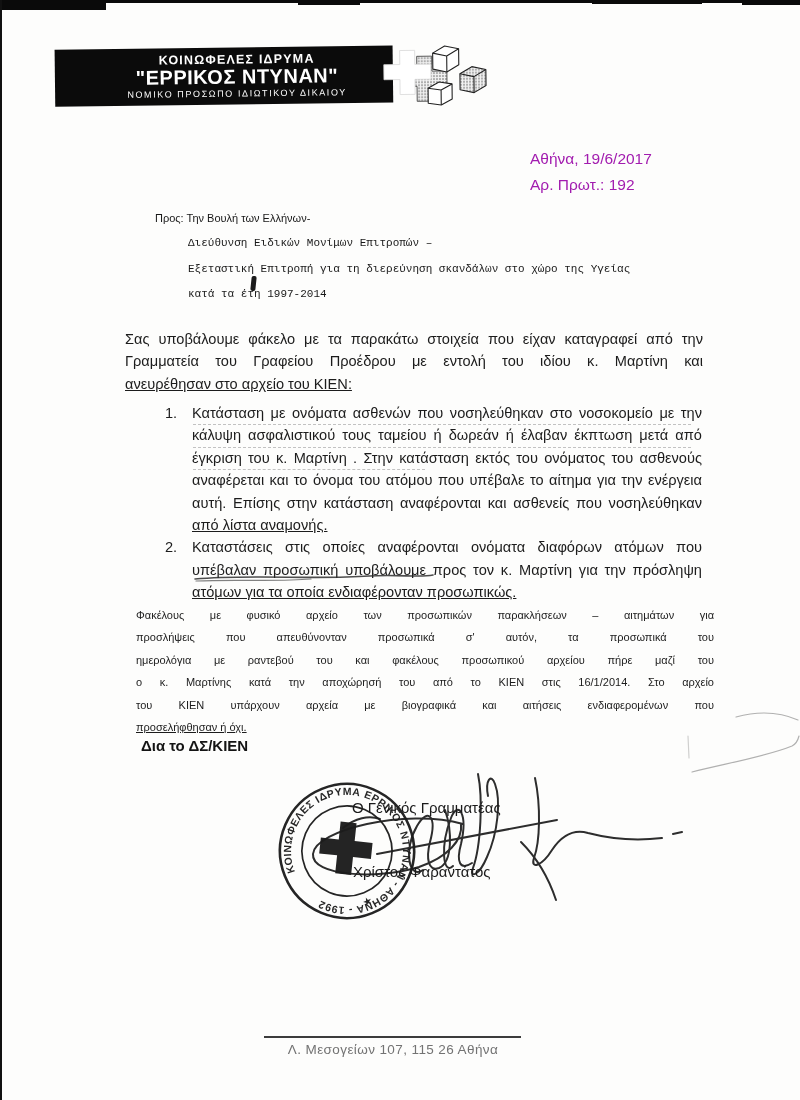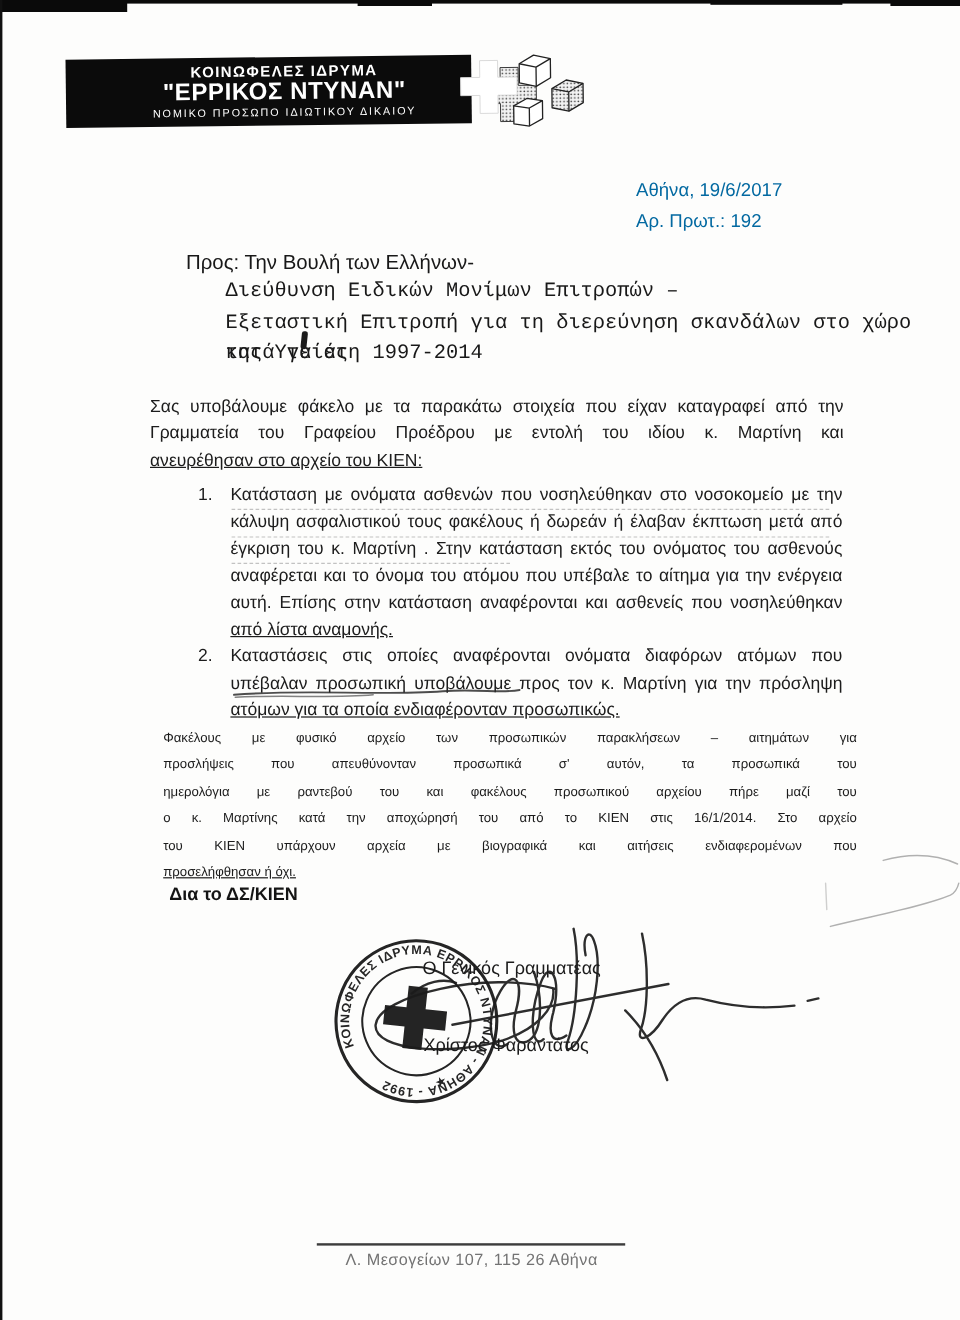--- a/index.html
+++ b/index.html
@@ -13,23 +13,23 @@
   .art{position:absolute;background:#0a0a0a;}
   
   #masthead{position:absolute;left:55px;top:44px;width:450px;height:78px;transform:rotate(-0.7deg);}
   #banner{position:absolute;left:0;top:3px;width:338px;height:57px;background:#0b0b0b;color:#fff;
           display:flex;flex-direction:column;justify-content:center;align-items:center;padding-left:26px;}
   #banner .b1{font-size:12.5px;font-weight:bold;letter-spacing:1.2px;line-height:14px;}
   #banner .b2{font-size:20px;font-weight:bold;letter-spacing:0.5px;line-height:21px;}
   #banner .b3{font-size:9px;letter-spacing:1.6px;line-height:12px;}
   #logo{position:absolute;left:315px;top:0;}
   
-  #meta{position:absolute;left:530px;top:146px;font-size:15.5px;line-height:26px;color:#0369a1;}
-  
-  #recipient{position:absolute;left:155px;top:206px;font-size:17px;color:#181818;}
+  #meta{position:absolute;left:530px;top:146px;font-size:15.5px;line-height:26px;color:#a21caf;}
+  
+  #recipient{position:absolute;left:155px;top:206px;font-size:11px;color:#181818;}
   .rline{height:25.4px;line-height:25.4px;text-align:left;}
   .rline:not(:first-child){padding-left:33px;font-family:Liberation Mono, monospace;}
   
   .tline{height:22.4px;line-height:22.4px;text-align:justify;text-align-last:justify;}
   .tline-last{text-align-last:left;text-decoration:underline;}
   #intro{position:absolute;left:125px;top:328px;width:578px;font-size:14.6px;color:#1c1c1c;}
   #list{position:absolute;left:165px;top:402px;width:537px;font-size:14.6px;color:#1c1c1c;}
   .litem{display:flex;}
   .li-num{width:27px;flex:0 0 27px;line-height:22.4px;}
   .li-lines{flex:1;}
@@ -113,21 +113,21 @@
       <div class="tline" data-name="text-line">Σας υποβάλουμε φάκελο με τα παρακάτω στοιχεία που είχαν καταγραφεί από την</div>
       <div class="tline" data-name="text-line">Γραμματεία του Γραφείου Προέδρου με εντολή του ιδίου κ. Μαρτίνη και</div>
       <div class="tline tline-last" data-name="text-line">ανευρέθησαν στο αρχείο του ΚΙΕΝ:</div>
     </div>
 
   <div id="list" data-name="numbered-list">
     <div class="litem" data-name="list-item">
       <div class="li-num" data-name="list-item-number">1.</div>
       <div class="li-lines" data-name="list-item-text">
           <div class="tline" data-name="text-line">Κατάσταση με ονόματα ασθενών που νοσηλεύθηκαν στο νοσοκομείο με την</div>
-          <div class="tline" data-name="text-line">κάλυψη ασφαλιστικού τους φακέλους ή δωρεάν ή έλαβαν έκπτωση μετά από</div>
+          <div class="tline" data-name="text-line">κάλυψη ασφαλιστικού τους ταμείου ή δωρεάν ή έλαβαν έκπτωση μετά από</div>
           <div class="tline" data-name="text-line">έγκριση του κ. Μαρτίνη . Στην κατάσταση εκτός του ονόματος του ασθενούς</div>
           <div class="tline" data-name="text-line">αναφέρεται και το όνομα του ατόμου που υπέβαλε το αίτημα για την ενέργεια</div>
           <div class="tline" data-name="text-line">αυτή. Επίσης στην κατάσταση αναφέρονται και ασθενείς που νοσηλεύθηκαν</div>
           <div class="tline tline-last" data-name="text-line">από λίστα αναμονής.</div>
         </div>
     </div>
     <div class="litem" data-name="list-item">
       <div class="li-num" data-name="list-item-number">2.</div>
       <div class="li-lines" data-name="list-item-text">
           <div class="tline" data-name="text-line">Καταστάσεις στις οποίες αναφέρονται ονόματα διαφόρων ατόμων που</div>

